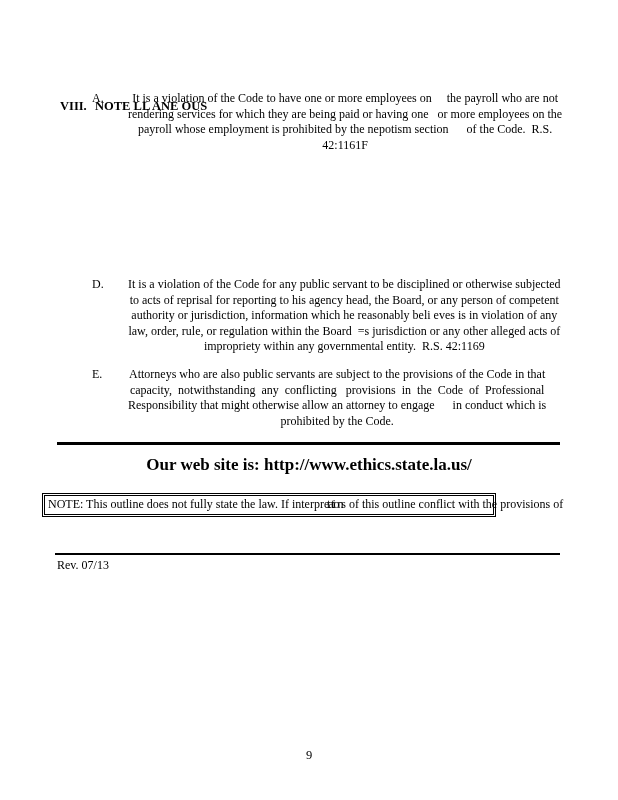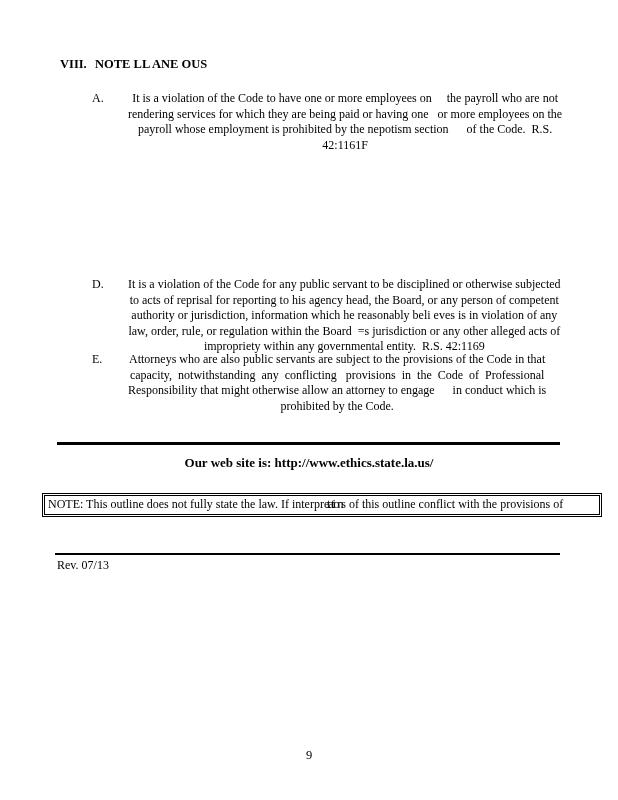--- a/index.html
+++ b/index.html
@@ -7,44 +7,44 @@
     width: 618px; height: 800px;
     background: #ffffff;
     font-family: "Liberation Serif", "DejaVu Serif", serif;
     color: #000000;
     position: relative;
     overflow: hidden;
   }
   .page { position: absolute; inset: 0; background: #fff; }
 
   .heading { position: absolute; top: 57px; left: 60px; font-weight: bold; font-size: 12.5px; }
-  .heading .num { display: inline-block; width: 35px; }
+  .heading .num { display: inline-block; width: 35px; margin-top: 42px; }
   .heading .title { display: inline-block; }
 
   .item { position: absolute; left: 92px; font-size: 12px; line-height: 15.5px; }
   .item .label { display: inline-block; width: 36px; vertical-align: top; }
   .item .text  { display: inline-block; vertical-align: top; white-space: pre; text-align: center; }
 
   .item-a { top: 91px; }
   .item-b { top: 169px; }
   .item-c { top: 231px; }
   .item-d { top: 277px; }
-  .item-e { top: 352px; }
+  .item-e { top: 367px; }
 
   .rule-thick {
     position: absolute; top: 442px; left: 57px; width: 503px; height: 3px;
     background: #000;
   }
   .website {
     position: absolute; top: 455px; left: 0; width: 618px;
-    text-align: center; font-weight: bold; font-size: 13px;
+    text-align: center; font-weight: bold; font-size: 17px;
   }
 
   .note-box {
-    position: absolute; top: 493px; left: 42px; width: 560px;
+    position: absolute; top: 493px; left: 42px; width: 454px;
     border: 1px solid #000; padding: 1px; box-sizing: border-box;
   }
   .note-box-inner {
     border: 1px solid #000; padding: 1px 0 2px 3px;
     font-size: 12px; line-height: 14.5px;
   }
   .note-line { white-space: pre; }
   .squeezed { letter-spacing: -2.2px; }
 
   .rule-bottom {

